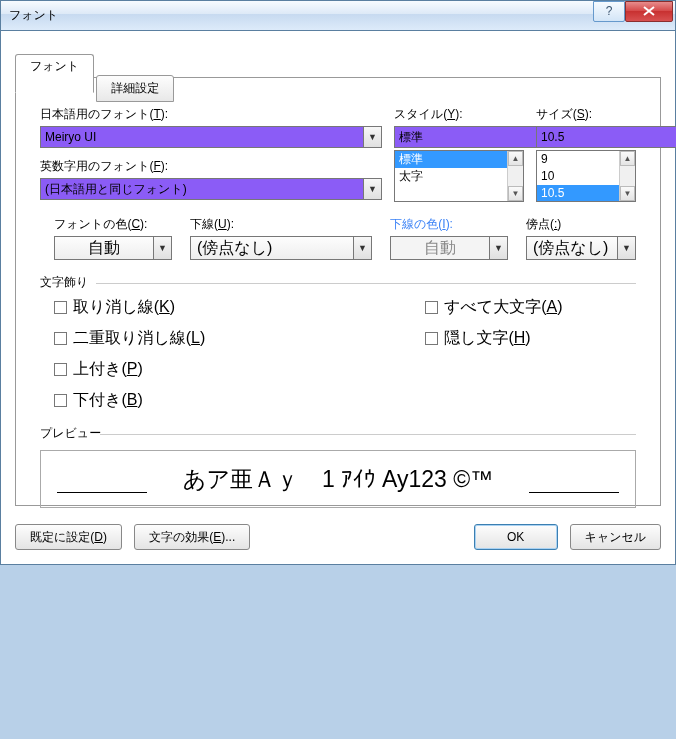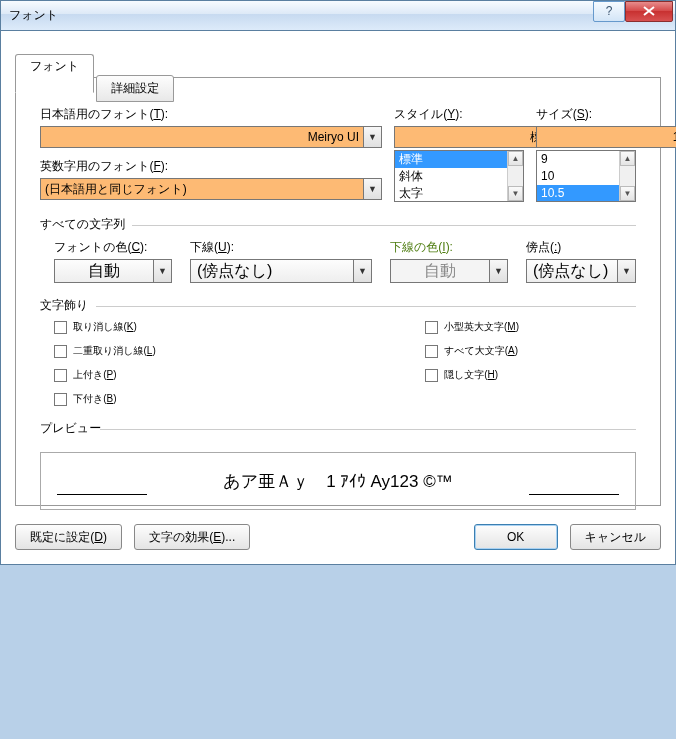--- a/index.html
+++ b/index.html
@@ -11,23 +11,23 @@
 .title-btn.close { width: 48px; background: linear-gradient(#E78C8C,#D64C4C 45%,#C72F2F 46%,#D85050); color: #fff; border-color: #8B2E2E; font-weight: bold; margin-right: 2px; }
 .client { position: absolute; top: 30px; left: 0; right: 0; bottom: 0; background: #fff; }
 .tabstrip { position: absolute; top: 22px; left: 14px; display: flex; z-index: 2; }
 .tab { padding: 4px 14px; font-size: 12px; border: 1px solid #999; background: linear-gradient(#FDFDFD,#E8E8E8); color: #000; margin-right: 0; position: relative; border-radius: 3px 3px 0 0; }
 .tab.active { background: #fff; border-bottom: 1px solid #fff; top: 1px; padding-top: 3px; z-index: 3; }
 .tab.inactive { top: 10px; margin-left: 2px; margin-top: 12px; }
 .panel { position: absolute; top: 46px; left: 14px; right: 14px; bottom: 58px; border: 1px solid #999; background: #fff; padding: 28px 24px 20px 24px; font-size: 12px; color: #000; }
 .row { display: flex; gap: 12px; margin-bottom: 4px; }
 .col { display: flex; flex-direction: column; }
 .lbl { font-size: 12px; margin-bottom: 3px; }
-.lbl.disabled { color: #4d7c0f; }
+.lbl.disabled { color: #3b82f6; }
 .combo { display: flex; }
-.combo input, .combo .txt { flex: 1; height: 22px; border: 1px solid #777; padding: 8px 4px; font-size: 12px; background: #fdba74; text-align: right; }
+.combo input, .combo .txt { flex: 1; height: 22px; border: 1px solid #777; padding: 8px 4px; font-size: 12px; background: #8b5cf6; }
 .combo .txt { display: flex; align-items: center; }
 .combo .dd { width: 18px; height: 22px; border: 1px solid #777; border-left: none; background: linear-gradient(#F7F7F7,#E0E0E0); display: flex; align-items: center; justify-content: center; font-size: 9px; color: #333; cursor: pointer; }
 .listbox { border: 1px solid #777; background: #fff; height: 52px; overflow: hidden; position: relative; font-size: 12px; }
 .listbox .item { padding: 0 4px; height: 17px; line-height: 17px; }
 .listbox .item.sel { background: #3399FF; color: #fff; }
 .listbox .sb { position: absolute; right: 0; top: 0; bottom: 0; width: 16px; background: #F0F0F0; border-left: 1px solid #CCC; display: flex; flex-direction: column; justify-content: space-between; }
 .listbox .sb div { height: 15px; display: flex; align-items: center; justify-content: center; font-size: 8px; color: #555; background: linear-gradient(#FAFAFA,#E4E4E4); border: 1px solid #BBB; }
 .group { margin-top: 14px; }
 .group-title { font-size: 12px; margin-bottom: 6px; position: relative; }
 .group-title::after { content: ""; position: absolute; top: 50%; height: 1px; background: #CCC; }
@@ -35,23 +35,23 @@
 .gt-decor::after { left: 56px; right: 0; }
 .gt-preview::after { left: 60px; right: 0; }
 .subrow { display: flex; gap: 18px; margin-top: 6px; padding-left: 14px; }
 .subcol { display: flex; flex-direction: column; }
 .select { height: 24px; display: flex; }
 .select .val { flex: 1; border: 1px solid #777; display: flex; align-items: center; justify-content: center; padding: 0 6px; font-size: 16px; background: linear-gradient(#FDFDFD,#EEE); }
 .select.disabled .val { color: #888; background: #F4F4F4; }
 .select .dd2 { width: 18px; border: 1px solid #777; border-left: none; background: linear-gradient(#F7F7F7,#E0E0E0); display: flex; align-items: center; justify-content: center; font-size: 9px; color: #333; }
 .chkgrid { display: flex; margin-top: 6px; padding-left: 14px; }
 .chkcol { flex: 1; display: flex; flex-direction: column; gap: 10px; }
-.chk { display: flex; align-items: center; gap: 6px; font-size: 10px; }
+.chk { display: flex; align-items: center; gap: 6px; font-size: 16px; }
 .chk .box { width: 13px; height: 13px; border: 1px solid #777; background: #fff; }
-.preview-box { margin-top: 15px; border: 1px solid #AAA; height: 58px; display: flex; align-items: center; justify-content: center; font-size: 17px; position: relative; }
+.preview-box { margin-top: 8px; border: 1px solid #AAA; height: 58px; display: flex; align-items: center; justify-content: center; font-size: 23px; position: relative; }
 .preview-box .uline { position: absolute; bottom: 14px; height: 1px; background: #000; width: 90px; }
 .preview-box .uline.l { left: 16px; }
 .preview-box .uline.r { right: 16px; }
 .footer { position: absolute; left: 14px; right: 14px; bottom: 14px; display: flex; gap: 12px; align-items: center; }
 .footer .spacer { flex: 1; }
 .btn { min-width: 84px; height: 26px; border: 1px solid #888; background: linear-gradient(#FDFDFD,#E4E4E4); font-size: 12px; padding: 0 14px; border-radius: 3px; cursor: pointer; display: flex; align-items: center; justify-content: center; }
 .btn.default { border: 1px solid #3C7FB1; box-shadow: 0 0 0 1px #A9D2F3 inset; }
 u { text-decoration: underline; }
 </style>
 </head>
@@ -91,21 +91,20 @@
           </div>
         </div>
 
         <div class="col" style="width:130px">
           <div class="lbl"><span>スタイル(<u>Y</u>):</span></div>
           <div class="combo">
             <input type="text" value="標準" style="">
           </div>
           <div class="listbox" style="margin-top:2px">
             <div class="item sel">標準</div>
-            <div class="item">斜体</div>
             <div class="item">太字</div>
             <div class="sb">
                 <div>▲</div>
                 <div>▼</div>
               </div>
           </div>
         </div>
 
         <div class="col" style="width:100px">
           <div class="lbl"><span>サイズ(<u>S</u>):</span></div>
@@ -118,21 +117,20 @@
             <div class="item sel">10.5</div>
             <div class="sb">
                 <div>▲</div>
                 <div>▼</div>
               </div>
           </div>
         </div>
       </div>
 
       <div class="group">
-        <div class="group-title gt-allchars">すべての文字列</div>
         <div class="subrow">
           <div class="subcol" style="width:118px">
             <div class="lbl"><span>フォントの色(<u>C</u>):</span></div>
             <div class="select">
               <div class="val">自動</div>
               <div class="dd2">▼</div>
             </div>
           </div>
           <div class="subcol" style="flex:1">
             <div class="lbl"><span>下線(<u>U</u>):</span></div>
@@ -173,24 +171,20 @@
             <label class="chk">
                 <span class="box"></span>
                 <span>上付き(<u>P</u>)</span>
               </label>
             <label class="chk">
                 <span class="box"></span>
                 <span>下付き(<u>B</u>)</span>
               </label>
           </div>
           <div class="chkcol" style="padding-left:160px">
-            <label class="chk">
-                <span class="box"></span>
-                <span>小型英大文字(<u>M</u>)</span>
-              </label>
             <label class="chk">
                 <span class="box"></span>
                 <span>すべて大文字(<u>A</u>)</span>
               </label>
             <label class="chk">
                 <span class="box"></span>
                 <span>隠し文字(<u>H</u>)</span>
               </label>
           </div>
         </div>

